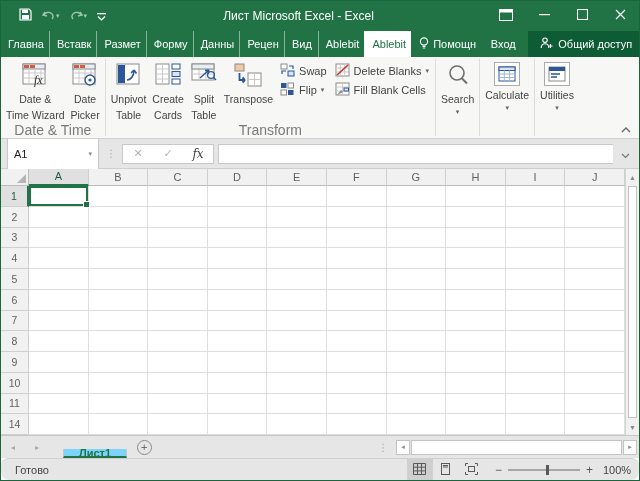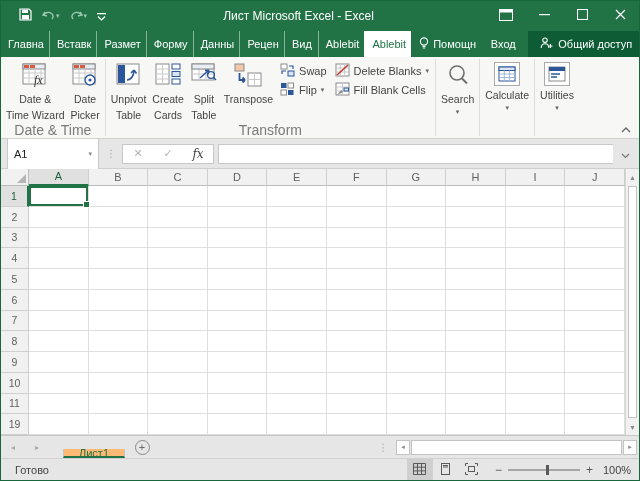--- a/index.html
+++ b/index.html
@@ -69,30 +69,30 @@
   .cell.selcell:after { content:""; position:absolute; right:-2px; bottom:-2px; width:5px; height:5px; background:#217346; border:1px solid #fff; z-index:2; }
 
   
   .vscroll { width:14px; flex:0 0 auto; background:#f1f1f1; border-left:1px solid #d4d4d4; display:flex; flex-direction:column; }
   .vs-arrow { height:16px; display:flex; align-items:center; justify-content:center; font-size:7px; color:#8a8a8a; flex:0 0 auto; }
   .vs-thumb { flex:1; margin:1px 2px; background:#fff; border:1px solid #c3c3c3; }
 
   
   .sheetbar { height:23px; background:#e6e6e6; border-top:1px solid #c6c6c6; display:flex; align-items:stretch; flex:0 0 auto; font-size:11px; }
   .snav { width:24px; display:flex; align-items:center; justify-content:center; color:#a9a9a9; font-size:8px; }
-  .sheettab { margin-left:14px; background:#fdba74; border-left:1px solid #c6c6c6; border-right:1px solid #c6c6c6; border-bottom:2px solid #217346; color:#217346; font-weight:normal; display:flex; align-items:center; padding:0 15px;margin-top:13px; }
+  .sheettab { margin-left:14px; background:#7dd3fc; border-left:1px solid #c6c6c6; border-right:1px solid #c6c6c6; border-bottom:2px solid #217346; color:#217346; font-weight:bold; display:flex; align-items:center; padding:0 15px;margin-top:13px; }
   .addsheet { width:34px; display:flex; align-items:center; justify-content:center; color:#696969; }
   .addsheet .circ { width:15px; height:15px; border:1px solid #8a8a8a; border-radius:50%; display:flex; align-items:center; justify-content:center; font-size:11px; line-height:1; color:#696969; }
   .sdots { display:flex; align-items:center; color:#a5a5a5; font-size:10px; padding:0 6px; }
   .hscroll { display:flex; align-items:center; gap:0; padding:3px 2px; width:245px; }
   .hs-arrow { width:14px; height:15px; background:#fff; border:1px solid #c3c3c3; display:flex; align-items:center; justify-content:center; font-size:7px; color:#8a8a8a; flex:0 0 auto; }
   .hs-thumb { flex:1; height:15px; background:#fff; border:1px solid #c3c3c3; margin:0 1px; }
 
   
-  .statusbar { height:22px; background:#e6e6e6; border-top:1px solid #d0d0d0; display:flex; align-items:center; font-size:11px; color:#444; flex:0 0 auto; }
+  .statusbar { height:22px; background:#e6e6e6; border-top:1px solid #d0d0d0; display:flex; align-items:center; font-size:11px; color:#444; flex:0 0 auto;border-radius:8px; }
   .status-left { padding-left:14px; }
   .viewbtns { display:flex; align-items:stretch; height:100%; margin-left:auto; }
   .viewbtn { width:26px; display:flex; align-items:center; justify-content:center; }
   .viewbtn.active { background:#cfcfcf; }
   .zoomctl { display:flex; align-items:center; gap:6px; padding:0 10px; }
   .zoomtrack { width:72px; height:2px; background:#a6a6a6; position:relative; }
   .zoomthumb { position:absolute; left:38px; top:-4px; width:3px; height:10px; background:#595959; }
   .zoomsign { font-size:12px; color:#595959; }
   .zoomlabel { width:36px; text-align:right; padding-right:12px; color:#444; }
 </style>
@@ -583,21 +583,21 @@
             <div class="cell"></div>
             <div class="cell"></div>
             <div class="cell"></div>
             <div class="cell"></div>
             <div class="cell"></div>
             <div class="cell"></div>
             <div class="cell"></div>
             <div class="cell"></div>
           </div>
           <div class="grow">
-            <div class="row-h">19</div>
+            <div class="row-h">14</div>
             <div class="cell"></div>
             <div class="cell"></div>
             <div class="cell"></div>
             <div class="cell"></div>
             <div class="cell"></div>
             <div class="cell"></div>
             <div class="cell"></div>
             <div class="cell"></div>
             <div class="cell"></div>
             <div class="cell"></div>

